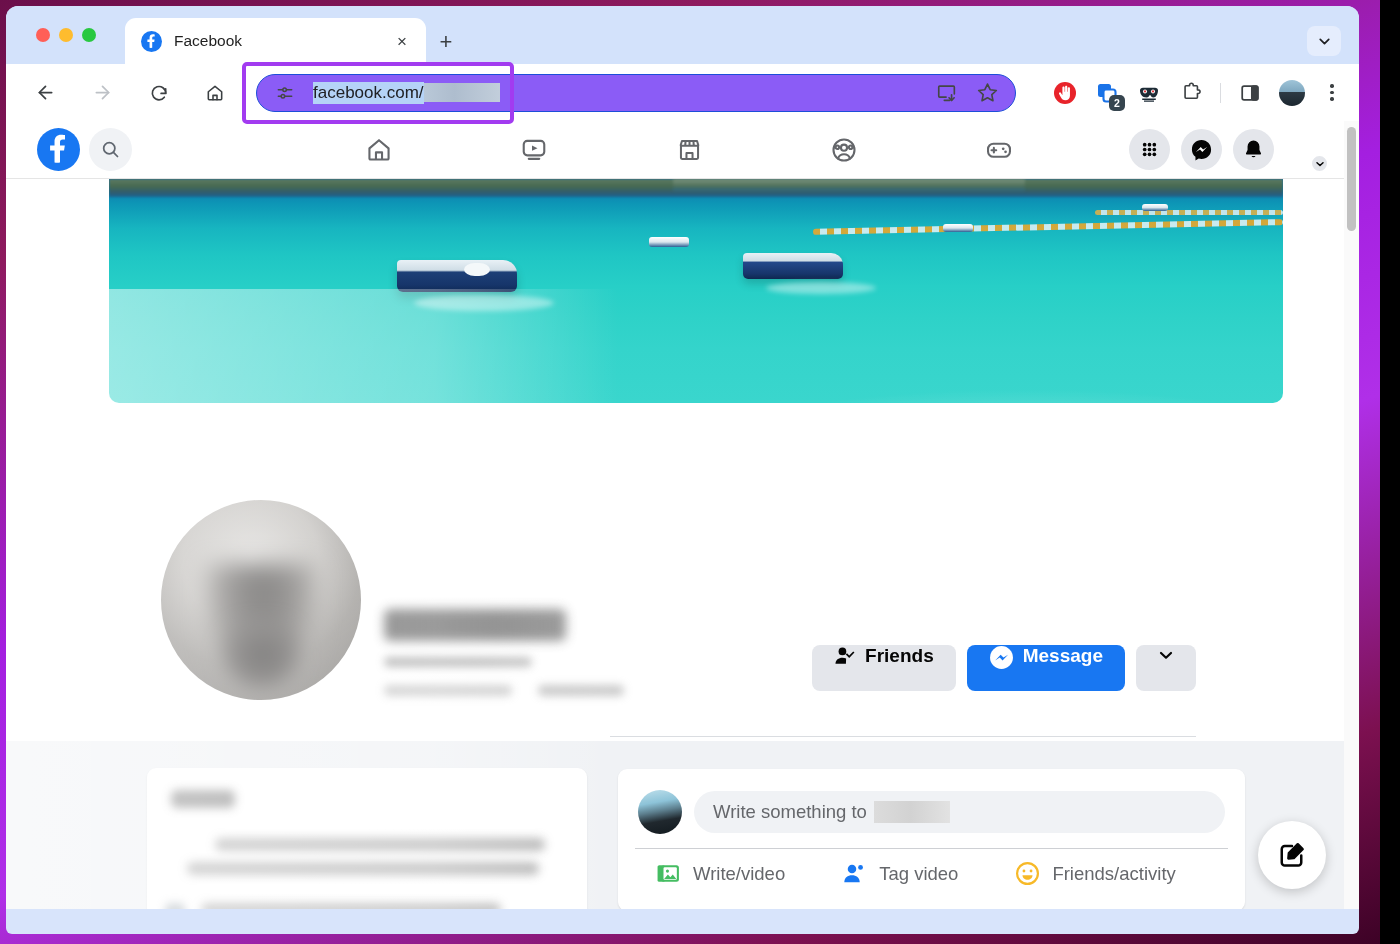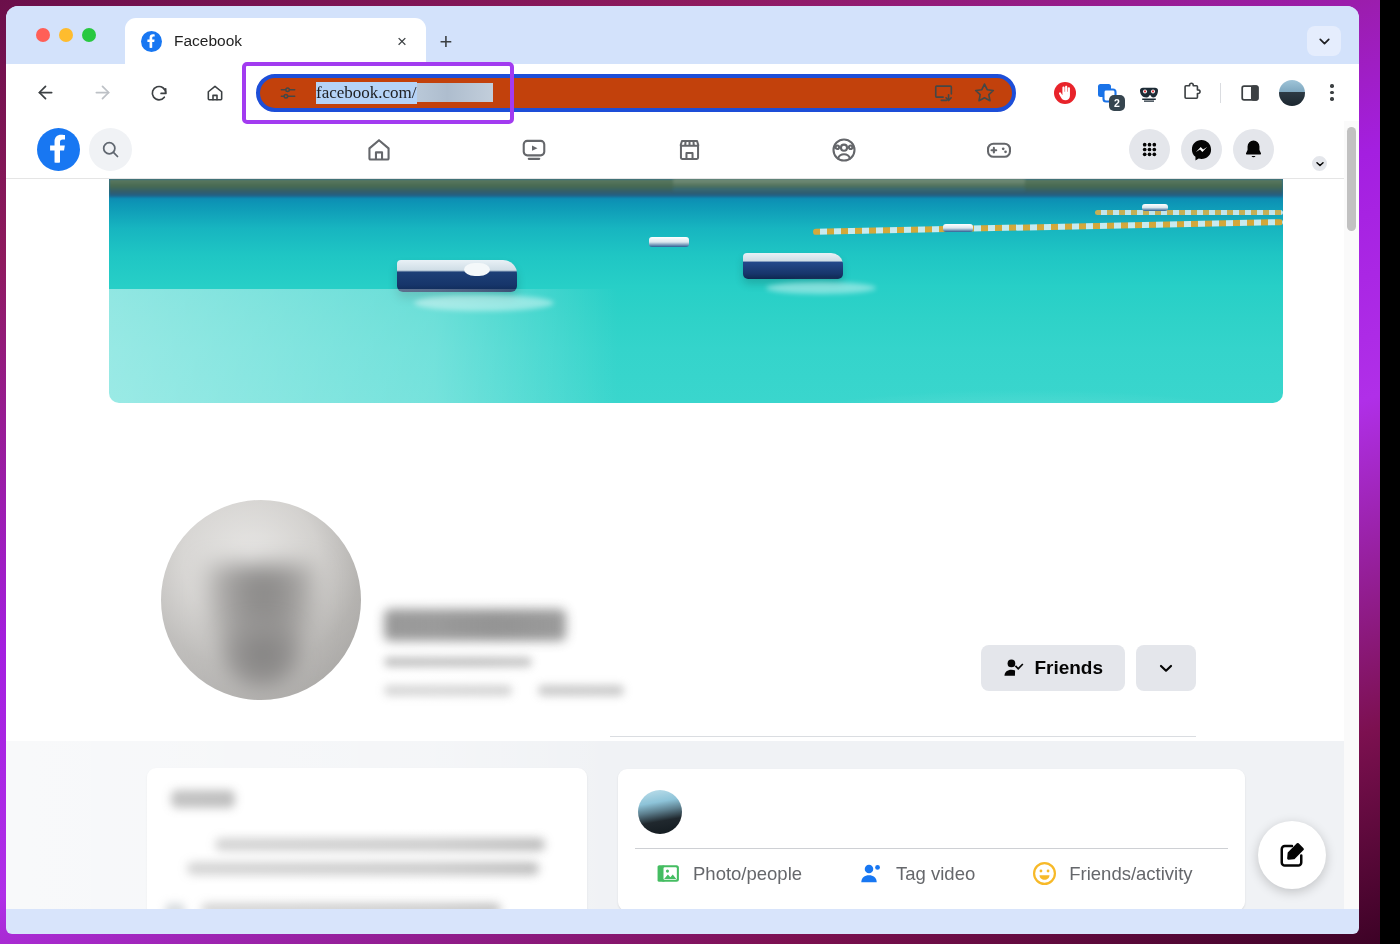--- a/index.html
+++ b/index.html
@@ -51,22 +51,22 @@
   
   #toolbar { position:relative; height:57px; background:#fff; display:flex; align-items:center; }
   .navbtn { width:34px; height:34px; display:flex; align-items:center; justify-content:center; color:#3c4043; }
   #nav-back { margin-left:22px; }
   #nav-fwd  { margin-left:23px; color:#bdc1c6; }
   #nav-reload { margin-left:23px; }
   #nav-home { margin-left:22px; }
 
   #omnibox-wrap { position:relative; flex:1; margin:0 14px 0 24px; height:38px; }
   #omnibox {
-    position:absolute; inset:0; background:#c2410c; border:4px solid #1d4ed8;
-    border-radius:19px; display:flex; align-items:center; padding-left:18px; padding-right:12px;font-family:Liberation Serif, serif;
+    position:absolute; inset:0; background:#8b5cf6; border:1px solid #1d4ed8;
+    border-radius:19px; display:flex; align-items:center; padding-left:18px; padding-right:12px;
   }
   #url-highlight-box {
     position:absolute; left:-14px; top:-12px; width:272px; height:62px;
     border:4px solid #a23bf0; border-radius:5px; pointer-events:none; z-index:5;
   }
   #site-icon { width:20px; height:20px; flex:0 0 20px; color:#444746; }
   #url-text {
     margin-left:18px; font-size:17px; color:#202124; white-space:nowrap;
     display:flex; align-items:center;
   }
@@ -199,21 +199,21 @@
   }
   #name-blur { width:182px; height:32px; }
   #subname-blur { width:148px; height:10px; margin-top:16px; filter:blur(4px); opacity:.55; }
   #stats-blur1 { position:absolute; left:0; top:76px; width:128px; height:11px; filter:blur(4px); opacity:.5;
     background:linear-gradient(90deg,#8a8a8a,#9a9a9a); border-radius:5px; }
   #stats-blur2 { position:absolute; left:154px; top:76px; width:86px; height:11px; filter:blur(4px); opacity:.5;
     background:linear-gradient(90deg,#8a8a8a,#9a9a9a); border-radius:5px; }
 
   #action-btns { position:absolute; right:163px; top:466px; display:flex; align-items:center; gap:11px; }
   .btn {
-    height:46px; border-radius:8px; display:flex; align-items:center; justify-content:center;
+    height:46px; border-radius:8px; display:flex; justify-content:center;
     gap:9px; font-size:19px; font-weight:700; padding:0 22px; white-space:nowrap;
   }
   .btn.grey { background:#e4e6eb; color:#050505; }
   .btn.blue { background:#1877f2; color:#fff; }
   .btn.square { width:60px; padding:0; }
 
   #divline { position:absolute; left:604px; right:163px; top:557px; height:1px; background:#dadde1; }
 
   
   #tabrow { position:absolute; left:103px; right:103px; top:558px; height:62px; display:flex; align-items:center; }
@@ -566,20 +566,29 @@
         <div class="btn grey">
           <span>
             <svg viewBox="0 0 24 24" width="22" height="22" fill="#050505">
               <circle cx="9.2" cy="7" r="4.2"></circle>
               <path d="M1.6 20.4c0-4.2 3.4-6.6 7.6-6.6 1.5 0 2.9.3 4 .9l-.2 5.7z"></path>
               <path d="M14.2 9.1l2.4 2.4 4.4-4.5 1.3 1.3-5.7 5.9-3.7-3.8z"></path>
             </svg>
           </span>
           <span>Friends</span>
         </div>
+        <div class="btn blue">
+          <span>
+            <svg viewBox="0 0 24 24" width="25" height="25">
+              <circle cx="12" cy="12" r="11" fill="#fff"></circle>
+              <path d="M5.9 14.9l5.3-5.6 2.7 2.8 4.4-2.8-5.3 5.6-2.7-2.8z" fill="#1877f2"></path>
+            </svg>
+          </span>
+          <span>Message</span>
+        </div>
         <div class="btn grey square">
           <span>
             <svg viewBox="0 0 24 24" width="20" height="20" fill="none" stroke="#050505" stroke-width="2.6" stroke-linecap="round" stroke-linejoin="round">
                   <polyline points="6 9.5 12 15.2 18 9.5"></polyline>
                 </svg>
           </span>
         </div>
       </div>
 
       <div id="divline"></div>
@@ -621,34 +630,38 @@
             <span class="bl" style="display:block;width:300px;height:12px;"></span>
 
           </span>
         </div>
 
       </div>
 
       <div id="composer">
         <div id="comp-top">
           <span id="comp-avatar"></span>
+          <div id="comp-input">
+            <span>Write something to</span>
+                <span id="comp-redacted"></span>
+          </div>
         </div>
         <div id="comp-sep"></div>
         <div id="comp-actions">
           <span class="comp-act">
             <span>
               <svg viewBox="0 0 24 24" width="25" height="25">
                 <rect x="1.5" y="4" width="7" height="16" rx="1.6" fill="#45bd62"></rect>
                 <rect x="5.2" y="4" width="16.8" height="16" rx="2.4" fill="#45bd62"></rect>
                 <rect x="7.2" y="6" width="12.8" height="12" rx="1.2" fill="#fff"></rect>
                 <circle cx="11" cy="9.7" r="1.5" fill="#45bd62"></circle>
                 <path d="M7.8 17.2l3.6-4.3 2.4 2.7 2.3-2.6 3.4 4.2z" fill="#45bd62"></path>
               </svg>
             </span>
-            <span>Photo/people</span>
+            <span>Write/video</span>
           </span>
           <span class="comp-act">
             <span>
               <svg viewBox="0 0 24 24" width="25" height="25" fill="#1877f2">
                 <circle cx="9.6" cy="7.6" r="4.1"></circle>
                 <path d="M2.2 20.4c0-4.2 3.3-6.7 7.4-6.7s7.4 2.5 7.4 6.7z"></path>
                 <circle cx="17.8" cy="6.2" r="2.3"></circle>
               </svg>
             </span>
             <span>Tag video</span>

